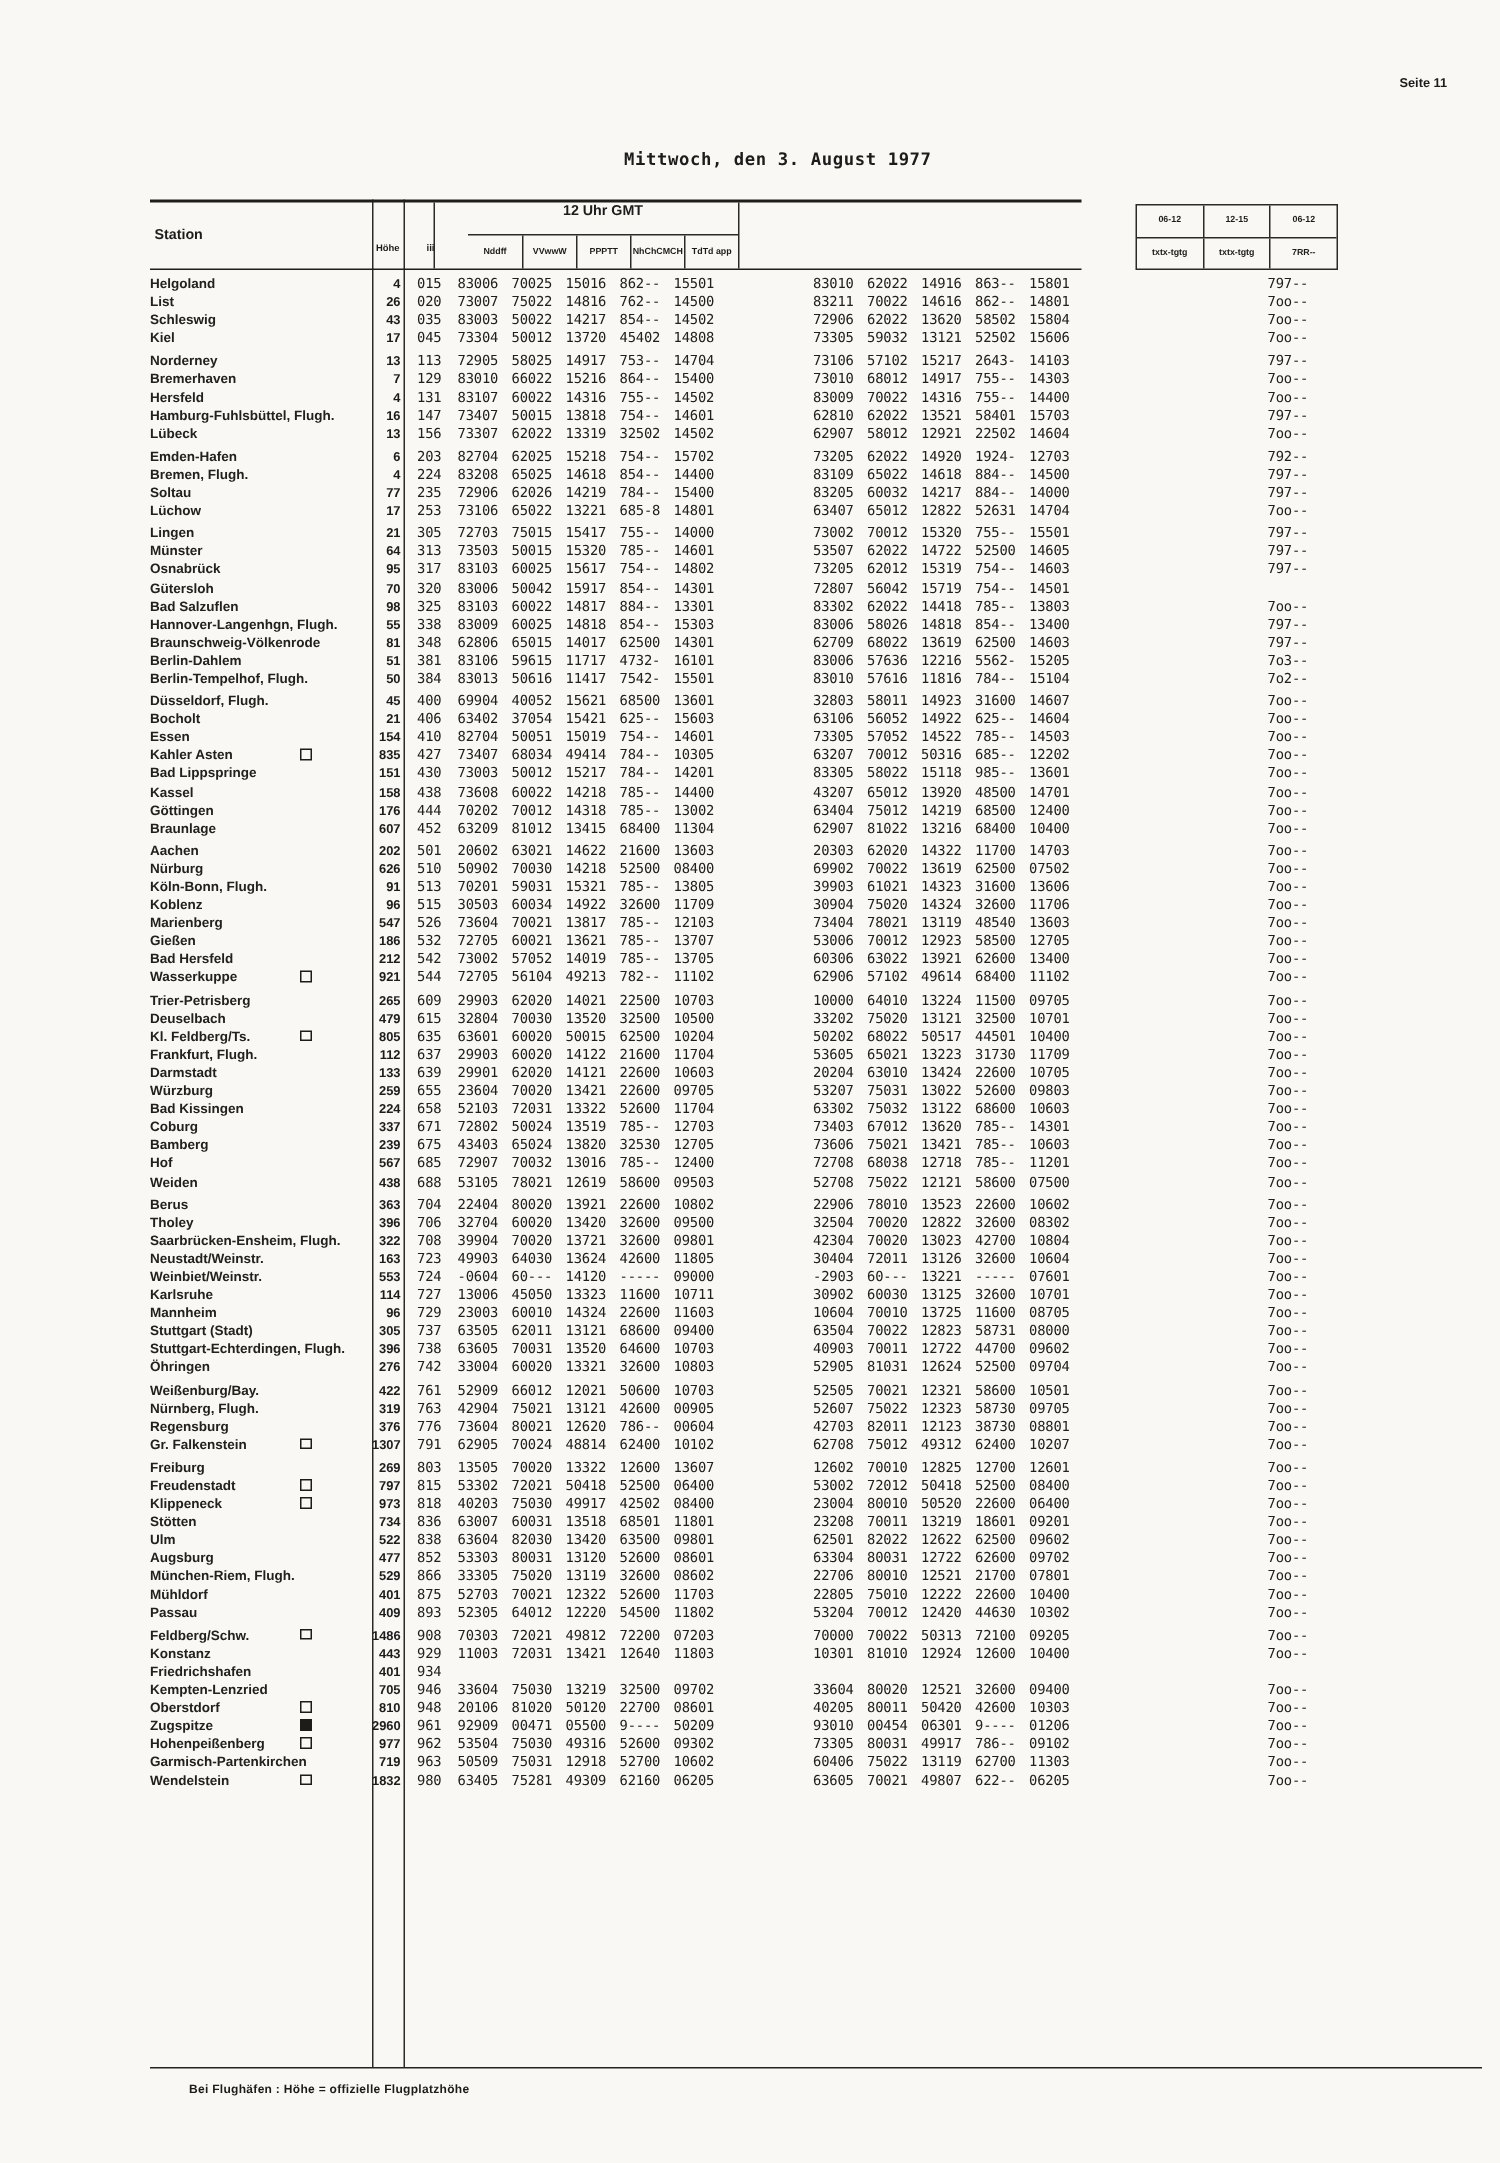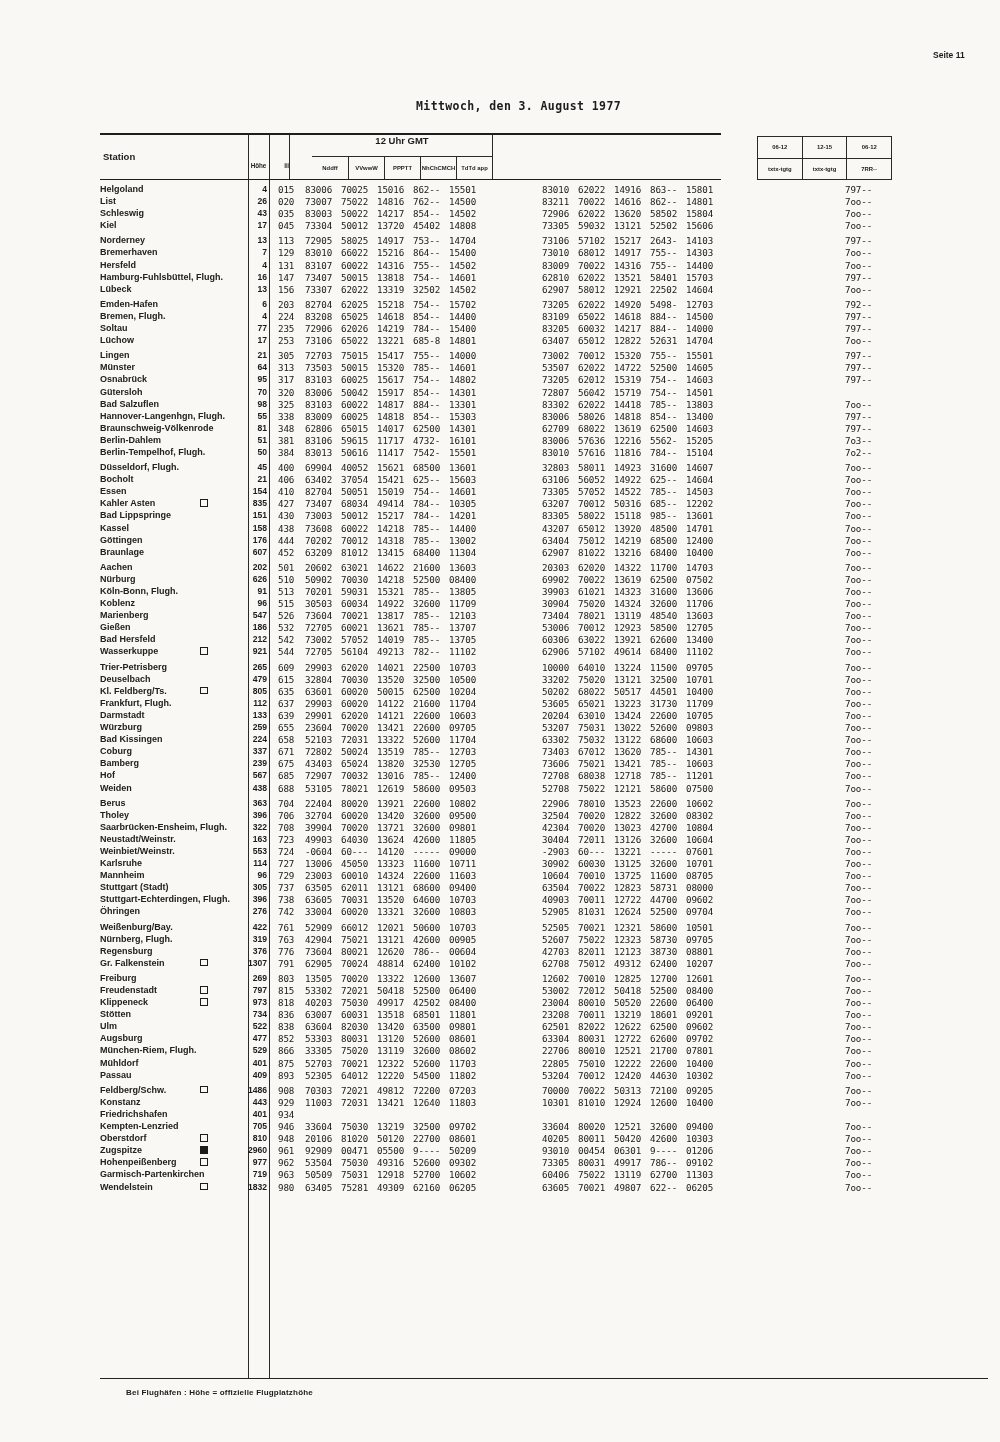--- a/index.html
+++ b/index.html
@@ -261,21 +261,21 @@
           <span class="c-iii">203</span>
           <span class="c-g">82704</span>
           <span class="c-g">62025</span>
           <span class="c-g">15218</span>
           <span class="c-g">754--</span>
           <span class="c-g">15702</span>
           <span class="sp1"></span>
           <span class="c-g">73205</span>
           <span class="c-g">62022</span>
           <span class="c-g">14920</span>
-          <span class="c-g">5498-</span>
+          <span class="c-g">1924-</span>
           <span class="c-g">12703</span>
           <span class="sp2"></span>
           <span class="c-r">792--</span>
         </div>
         <div class="row">
           <span class="c-st">Bremen, Flugh.</span>
           <span class="c-h">4</span>
           <span class="c-iii">224</span>
           <span class="c-g">83208</span>
           <span class="c-g">65025</span>

